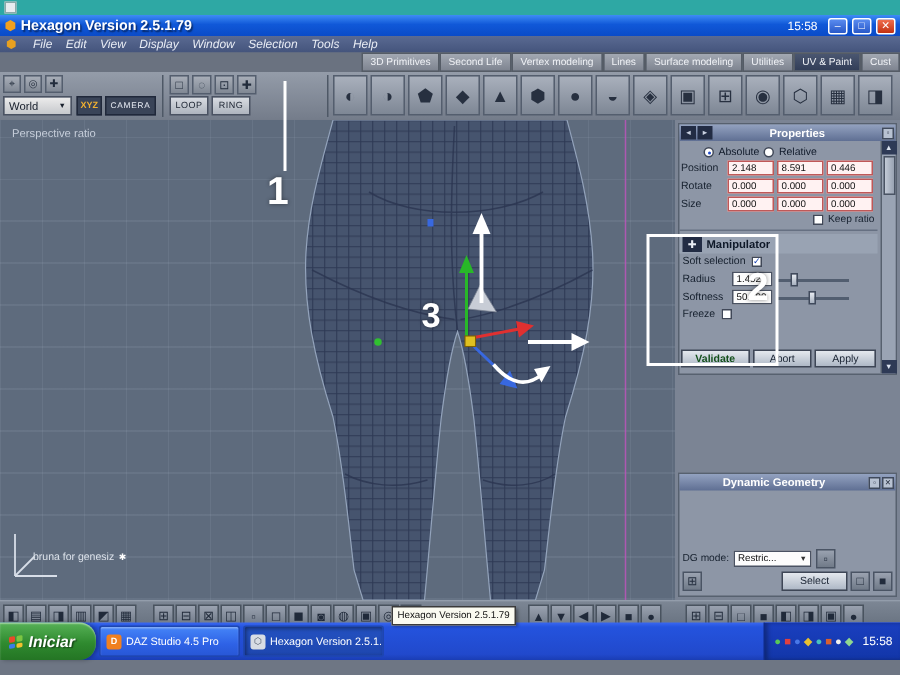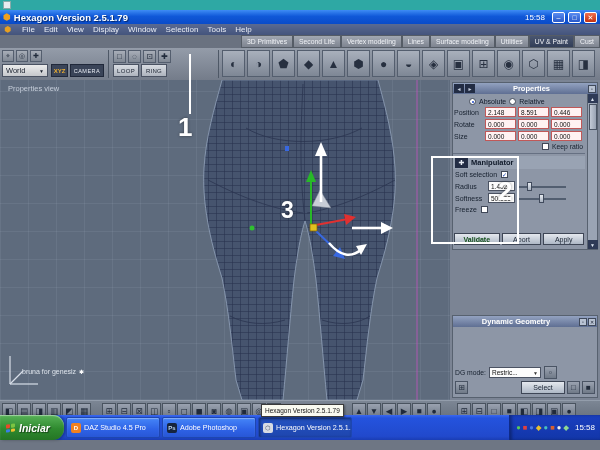--- a/index.html
+++ b/index.html
@@ -12,21 +12,21 @@
   .titlebar{position:absolute;left:0;top:10px;width:600px;height:14px;background:linear-gradient(180deg,#3E8CF5,#1058D8 45%,#0A4BC8);display:flex;align-items:center;padding:0 3px;gap:3px;}
   .tb-appicon{color:#F0A020;font-size:9px;line-height:1;}
   .tb-title{color:#fff;font-weight:bold;font-size:9.5px;text-shadow:1px 1px 1px rgba(0,0,0,.5);flex:1;}
   .tb-time{color:#fff;font-size:8px;margin-right:4px;}
   .winbtn{width:13px;height:11px;border:1px solid #fff;border-radius:2px;color:#fff;font-size:7px;line-height:9px;text-align:center;background:linear-gradient(#5A8CF0,#2858C8);}
   .winbtn.close{background:linear-gradient(#F07050,#C23010);}
 
   
   .menubar{position:absolute;left:0;top:24px;width:600px;height:11px;background:linear-gradient(180deg,#5A6A92,#44547C);display:flex;align-items:center;gap:9px;padding-left:4px;color:#E8ECF4;font-size:8px;}
   .menu-logo{color:#E8A020;font-size:8px;margin-right:2px;}
-  .menu-item{cursor:default;}
+  .menu-item{cursor:default;font-style:italic;}
 
   
   .tabbar{position:absolute;left:0;top:35px;width:600px;height:13px;background:#6A7280;display:flex;justify-content:flex-end;align-items:flex-end;}
   .tab{height:13px;padding:0 5px;font-size:6.8px;color:#F0F2F6;background:linear-gradient(#A2A8B2,#7E8490);border:1px solid #555C66;display:flex;align-items:center;white-space:nowrap;}
   .tab.active{background:linear-gradient(#4A5670,#323E58);}
 
   
   .toolbar{position:absolute;left:0;top:48px;width:600px;height:32px;background:linear-gradient(180deg,#949CA9,#747C8A);}
   .tsep{position:absolute;top:2px;width:1px;height:28px;background:#4E5866;}
   .cam-btn{position:absolute;top:2px;width:12px;height:12px;background:linear-gradient(#A8AEB8,#808894);border:1px solid #545E6E;color:#222C3C;font-size:7px;display:flex;align-items:center;justify-content:center;}
@@ -205,21 +205,21 @@
     <span class="tbtn" style="left:422px">◈</span>
     <span class="tbtn" style="left:447px">▣</span>
     <span class="tbtn" style="left:472px">⊞</span>
     <span class="tbtn" style="left:497px">◉</span>
     <span class="tbtn" style="left:522px">⬡</span>
     <span class="tbtn" style="left:547px">▦</span>
     <span class="tbtn" style="left:572px">◨</span>
   </div>
 
   <div class="viewport">
-    <div class="view-label">Properties view</div>
+    <div class="view-label">Perspective ratio</div>
     <svg class="scene-svg" width="450" height="320" viewBox="0 0 450 320">
       <defs>
         <pattern id="wire" width="8" height="7" patternUnits="userSpaceOnUse">
           <path d="M0 0.5 H8 M0.5 0 V7" stroke="#26314D" stroke-width="0.7" fill="none" opacity="0.78"></path>
         </pattern>
       </defs>
 
       <line x1="417" y1="0" x2="417" y2="320" stroke="#BB55BB" stroke-width="1" opacity="0.85"></line>
       <line x1="311" y1="0" x2="311" y2="148" stroke="#2FBF2F" stroke-width="1" opacity="0.9"></line>
 
@@ -425,24 +425,20 @@
           <span class="f-green"></span>
           <span class="f-blue"></span>
           <span class="f-yellow"></span>
       </span>
       <span>Iniciar</span>
     </div>
     <div class="task">
       <span class="task-ico ico-daz">D</span>
       <span>DAZ Studio 4.5 Pro</span>
     </div>
-    <div class="task">
-      <span class="task-ico ico-ps">Ps</span>
-      <span>Adobe Photoshop</span>
-    </div>
     <div class="task pressed">
       <span class="task-ico ico-hex">⬡</span>
       <span>Hexagon Version 2.5.1...</span>
     </div>
     <div class="tray">
       <span class="tray-ico" style="color:#58C858">●</span>
       <span class="tray-ico" style="color:#E04040">■</span>
       <span class="tray-ico" style="color:#4878E8">●</span>
       <span class="tray-ico" style="color:#E8C030">◆</span>
       <span class="tray-ico" style="color:#48C0C0">●</span>

